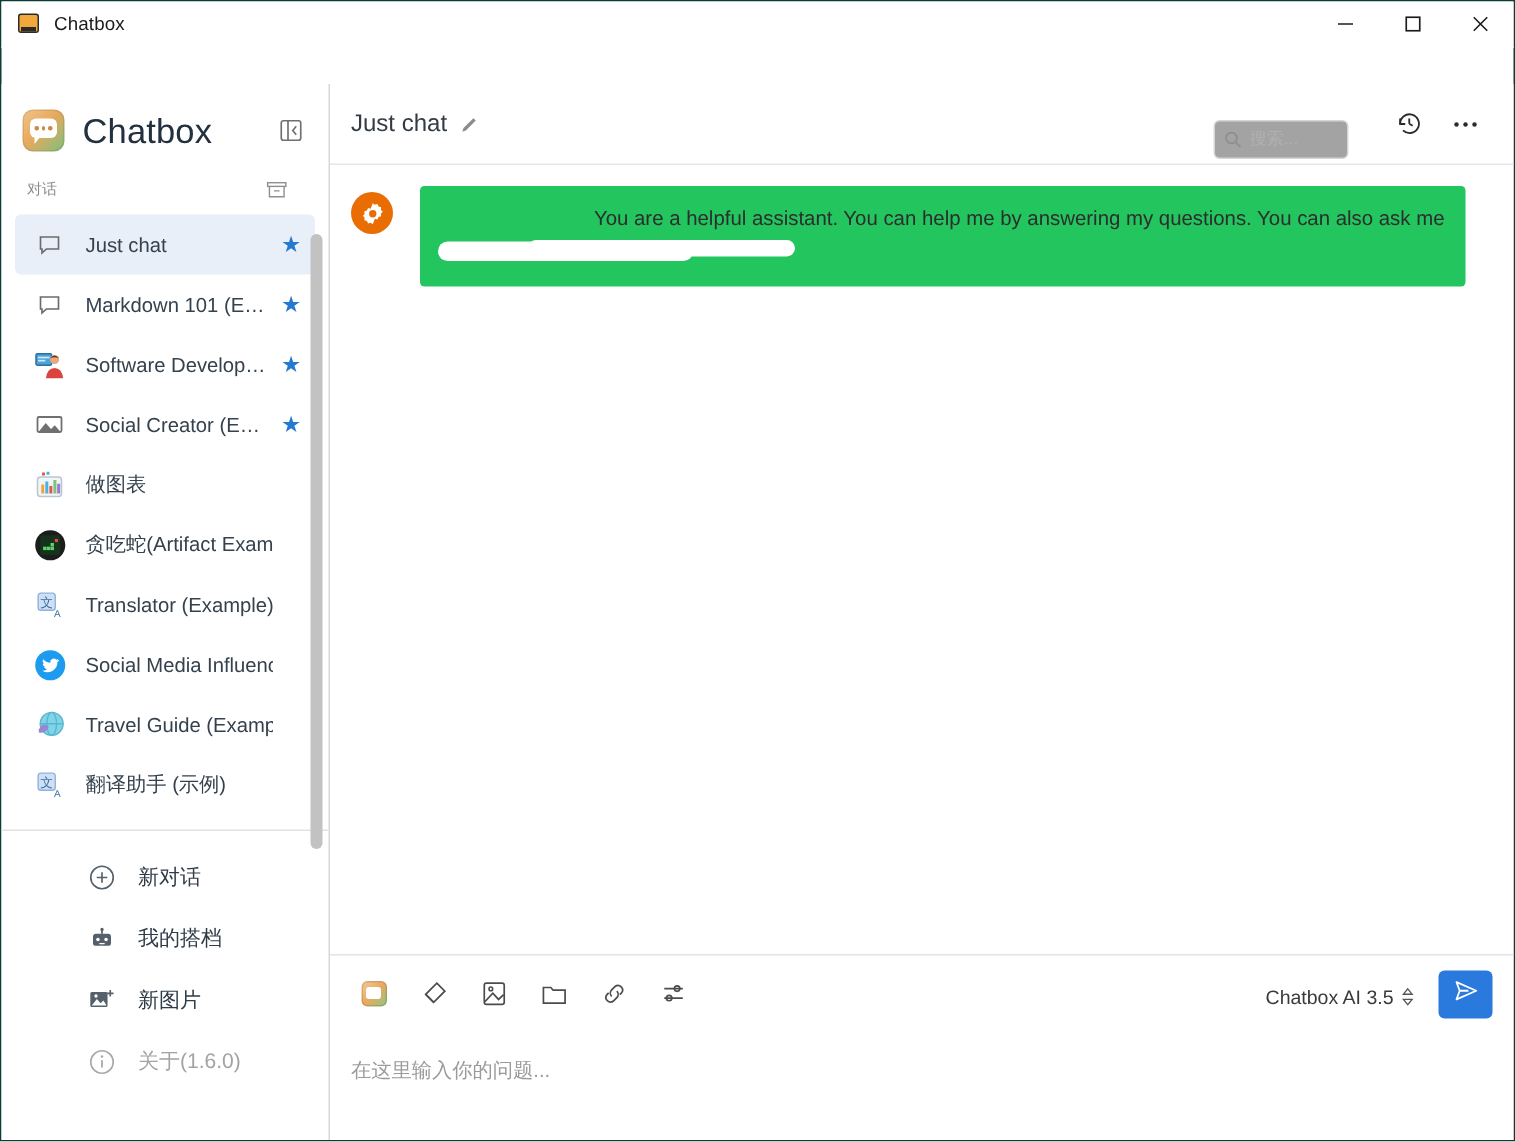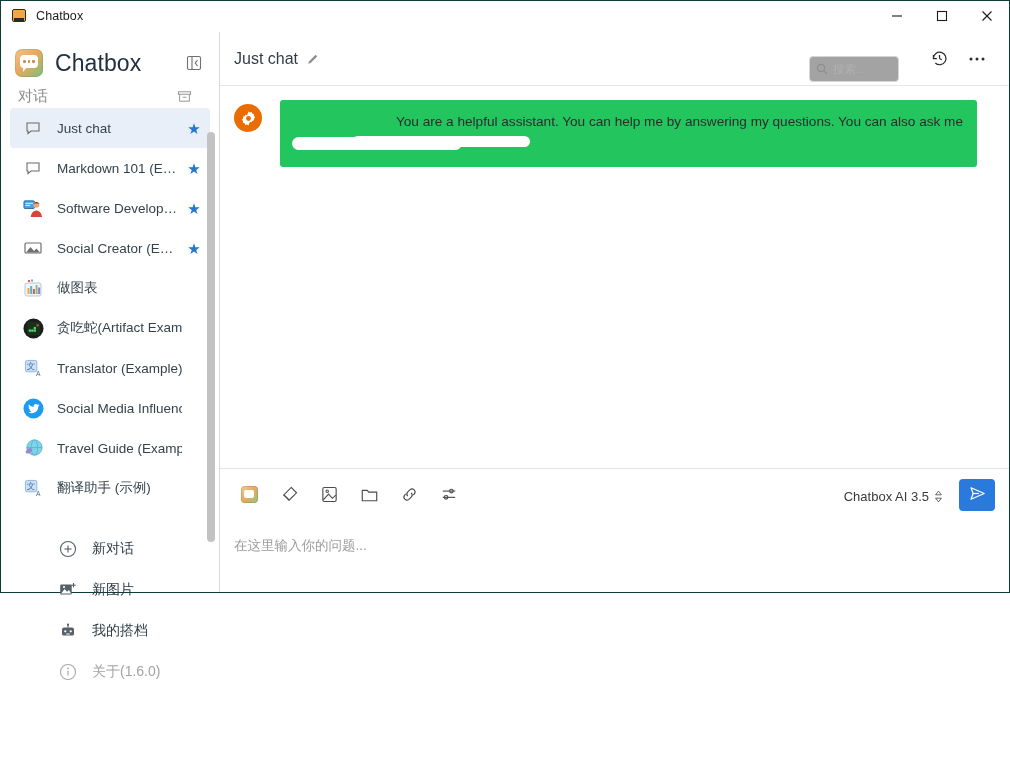--- a/index.html
+++ b/index.html
@@ -3,26 +3,27 @@
 <meta charset="utf-8">
 <style>
   * { box-sizing: border-box; margin: 0; padding: 0; }
   html, body {
     width: 1010px; height: 761px;
     font-family: "Liberation Sans", sans-serif;
     background: #ffffff;
     overflow: hidden;
   }
   #app {
-    width: 1010px; height: 593px;
+    width: 1010px; height: 761px;
     position: relative;
     border: 1px solid #0d3b36;
     background: #ffffff;
     display: flex;
     flex-direction: column;
+    gap: 24px;
   }
 
   
   .titlebar {
     height: 31px;
     flex: 0 0 31px;
     display: flex;
     align-items: center;
     background: #ffffff;
     border-bottom: 1px solid #ffffff;
@@ -131,21 +132,21 @@
     color: #6f6f6f;
     margin-right: 4px;
   }
 
   .section-head {
     height: 30px;
     display: flex; align-items: center;
     padding: 0 14px 0 17px;
   }
   .section-head .label {
-    font-size: 15px;
+    font-size: 10px;
     color: #8a8a8a;
     flex: 1 1 auto;
   }
   .section-head .archive {
     width: 18px; height: 18px;
     display: flex; align-items: center; justify-content: center;
     color: #8f8f8f;
     margin-right: 12px;
   }
 
@@ -605,42 +606,42 @@
               <line x1="9" y1="5.5" x2="9" y2="12.5" stroke="currentColor" stroke-width="1.1"></line>
               <line x1="5.5" y1="9" x2="12.5" y2="9" stroke="currentColor" stroke-width="1.1"></line>
             </svg>
           </div>
           <div class="lb">新对话</div>
         </div>
 
         <div class="nav-item">
           <div class="ic">
             <svg width="18" height="18" viewBox="0 0 18 18">
-              <rect x="1.2" y="3.4" width="11.5" height="10" rx="1" fill="currentColor"></rect>
-              <path d="M2.2 12.4 L5.6 8 L8 10.8 L10 9 L12 12.4 Z" fill="#ffffff"></path>
-              <circle cx="5" cy="6" r="1.1" fill="#ffffff"></circle>
-              <line x1="14.5" y1="2" x2="14.5" y2="6.4" stroke="currentColor" stroke-width="1.1"></line>
-              <line x1="12.3" y1="4.2" x2="16.7" y2="4.2" stroke="currentColor" stroke-width="1.1"></line>
-            </svg>
-          </div>
-          <div class="lb">新图片</div>
-        </div>
-
-        <div class="nav-item">
-          <div class="ic">
-            <svg width="18" height="18" viewBox="0 0 18 18">
               <path d="M3 7.5 a2 2 0 0 1 2 -2 h8 a2 2 0 0 1 2 2 v4.5 a1.5 1.5 0 0 1 -1.5 1.5 h-9 A1.5 1.5 0 0 1 3 12 Z" fill="currentColor"></path>
               <circle cx="6.3" cy="9.3" r="1.15" fill="#ffffff"></circle>
               <circle cx="11.7" cy="9.3" r="1.15" fill="#ffffff"></circle>
               <rect x="7.1" y="11.6" width="3.8" height="0.9" rx="0.45" fill="#ffffff"></rect>
               <line x1="9" y1="3" x2="9" y2="5.5" stroke="currentColor" stroke-width="1.2"></line>
               <circle cx="9" cy="2.6" r="1.1" fill="currentColor"></circle>
             </svg>
           </div>
           <div class="lb">我的搭档</div>
+        </div>
+
+        <div class="nav-item">
+          <div class="ic">
+            <svg width="18" height="18" viewBox="0 0 18 18">
+              <rect x="1.2" y="3.4" width="11.5" height="10" rx="1" fill="currentColor"></rect>
+              <path d="M2.2 12.4 L5.6 8 L8 10.8 L10 9 L12 12.4 Z" fill="#ffffff"></path>
+              <circle cx="5" cy="6" r="1.1" fill="#ffffff"></circle>
+              <line x1="14.5" y1="2" x2="14.5" y2="6.4" stroke="currentColor" stroke-width="1.1"></line>
+              <line x1="12.3" y1="4.2" x2="16.7" y2="4.2" stroke="currentColor" stroke-width="1.1"></line>
+            </svg>
+          </div>
+          <div class="lb">新图片</div>
         </div>
 
 
         <div class="nav-item muted">
           <div class="ic">
             <svg width="18" height="18" viewBox="0 0 18 18">
               <circle cx="9" cy="9" r="7.5" fill="none" stroke="currentColor" stroke-width="1.1"></circle>
               <circle cx="9" cy="5.4" r="0.85" fill="currentColor"></circle>
               <line x1="9" y1="7.8" x2="9" y2="12.6" stroke="currentColor" stroke-width="1.2"></line>
             </svg>

